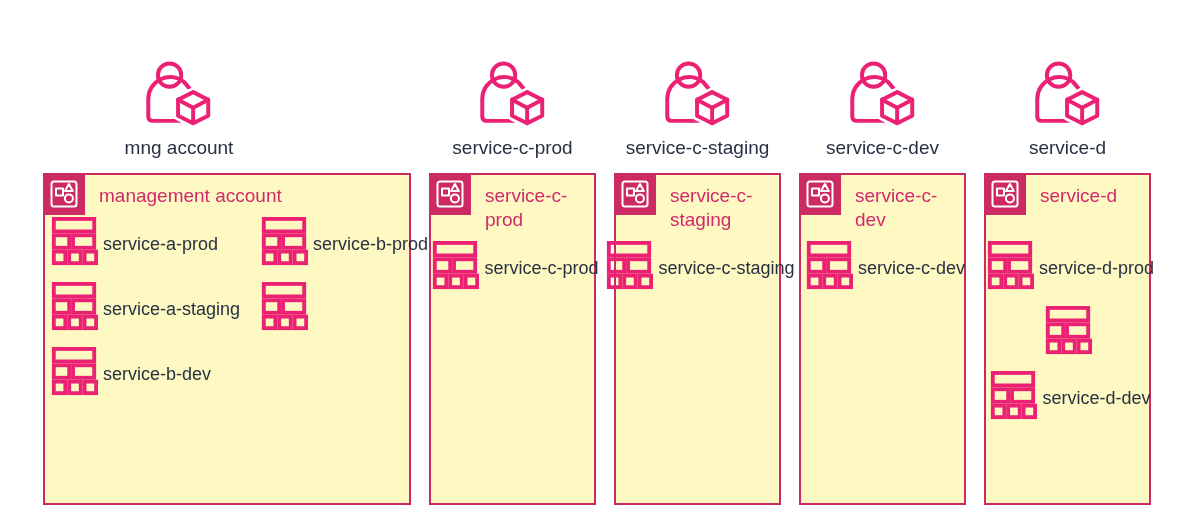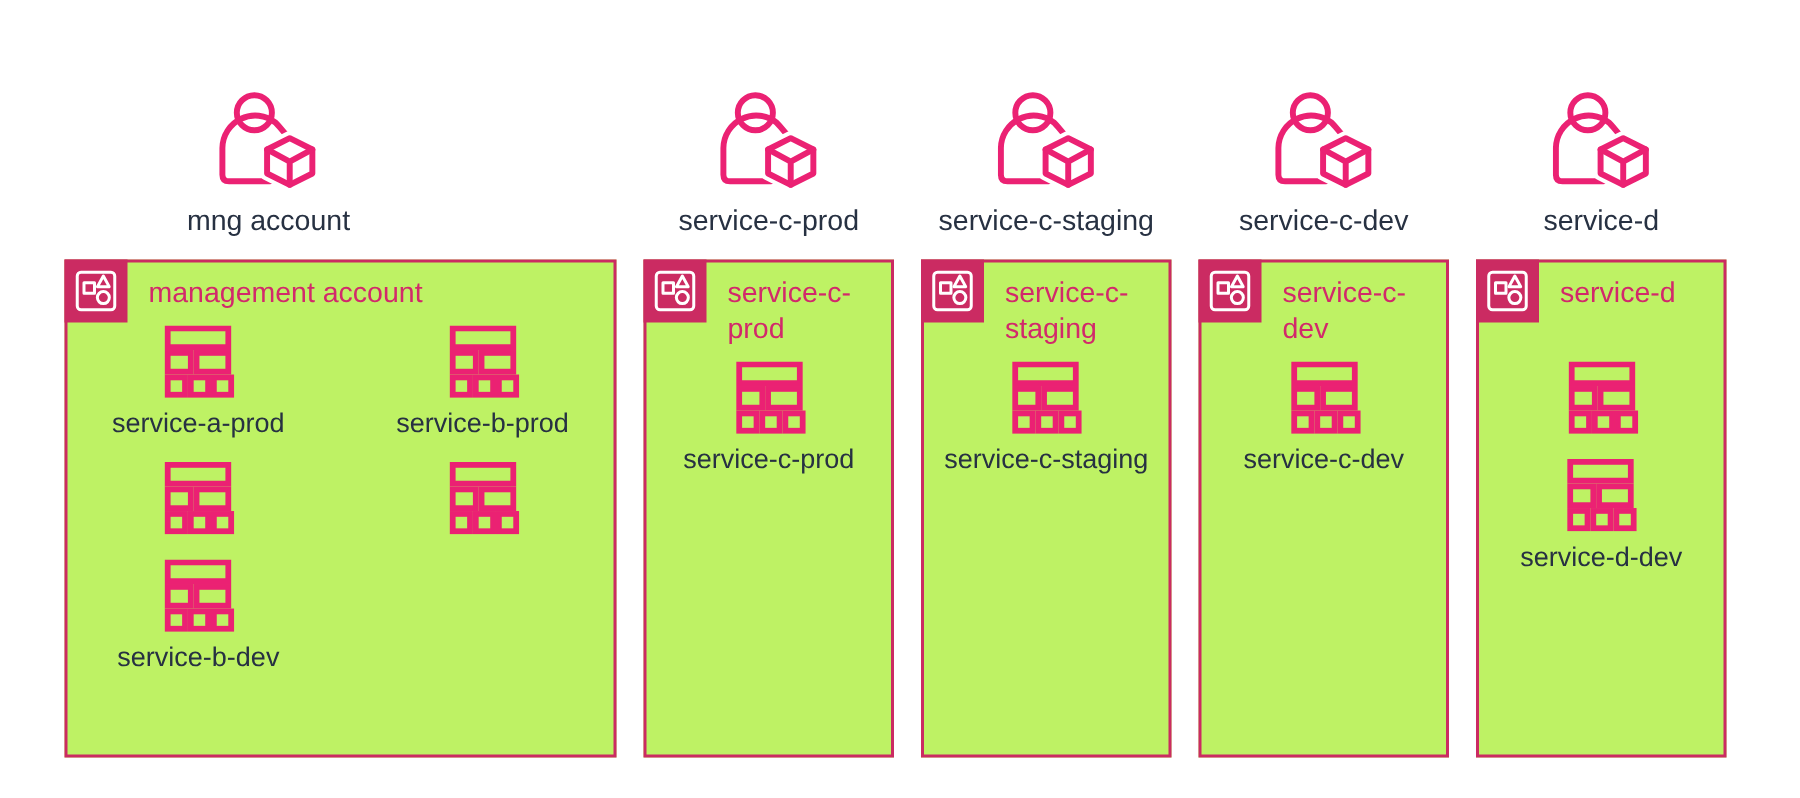--- a/index.html
+++ b/index.html
@@ -35,21 +35,21 @@
     color: var(--label-text, #273142);
     white-space: nowrap;
   }
   
   .column.first .actor, .column.first .actor-label { padding-right: 96px; }
 
   .account-box {
     position: relative;
     height: 332px;
     border: 2px solid var(--container, #CB2B62);
-    background: #bef264;
+    background: #fef9c3;
   }
   .badge {
     position: absolute; top: -2px; left: -2px;
     width: 42px; height: 42px;
     background: var(--container, #CB2B62);
   }
   .badge svg { width: 42px; height: 42px; display: block; }
   .badge rect, .badge path, .badge circle {
     fill: none; stroke: #ffffff; stroke-width: 2; stroke-linejoin: round;
   }
@@ -63,21 +63,21 @@
   .account-box.wide .box-header { min-height: 33px; }
 
   .stacks {
     display: flex; flex-direction: column; align-items: center;
     gap: 15px; margin-top: 6px;
   }
   .stacks.grid {
     display: grid; grid-template-columns: 1fr 1fr;
     row-gap: 15px; margin-top: 9px; padding-bottom: 8px;
   }
-  .stack { display: flex; flex-direction: column; align-items: center; }
+  .stack { display: flex; flex-direction: row; align-items: center; }
   .stack-icon { width: 58px; height: 50px; display: block; }
   .stack-icon rect { fill: none; stroke: var(--accent, #EB2173); stroke-width: 4; }
   .stack-label {
     margin-top: 5px;
     font-size: 18px;
     color: var(--label-text, #273142);
     white-space: nowrap;
     text-align: center;
   }
   .user-icon .stroke {
@@ -140,20 +140,21 @@
 
   <div class="stack">
     <svg class="stack-icon" viewBox="0 0 60 52" aria-hidden="true">
       <rect x="9" y="2" width="42" height="13"></rect>
       <rect x="9" y="19" width="16" height="13"></rect>
       <rect x="29" y="19" width="22" height="13"></rect>
       <rect x="9" y="36" width="12" height="12"></rect>
       <rect x="25" y="36" width="12" height="12"></rect>
       <rect x="41" y="36" width="12" height="12"></rect>
     </svg>
+    <div class="stack-label">service-a-staging</div>
   </div>
 
   <div class="stack">
     <svg class="stack-icon" viewBox="0 0 60 52" aria-hidden="true">
       <rect x="9" y="2" width="42" height="13"></rect>
       <rect x="9" y="19" width="16" height="13"></rect>
       <rect x="29" y="19" width="22" height="13"></rect>
       <rect x="9" y="36" width="12" height="12"></rect>
       <rect x="25" y="36" width="12" height="12"></rect>
       <rect x="41" y="36" width="12" height="12"></rect>
@@ -302,20 +303,31 @@
       <div class="badge">
         <svg viewBox="0 0 42 42" aria-hidden="true">
           <rect x="8.5" y="8.5" width="25" height="25" rx="2.5"></rect>
           <rect x="13" y="15.5" width="7" height="7"></rect>
           <path d="M25.9 11 L29.8 18.1 L22 18.1 Z"></path>
           <circle cx="25.9" cy="25.4" r="4"></circle>
         </svg>
       </div>
       <div class="box-header">service-d</div>
       <div class="stacks">
+  <div class="stack">
+    <svg class="stack-icon" viewBox="0 0 60 52" aria-hidden="true">
+      <rect x="9" y="2" width="42" height="13"></rect>
+      <rect x="9" y="19" width="16" height="13"></rect>
+      <rect x="29" y="19" width="22" height="13"></rect>
+      <rect x="9" y="36" width="12" height="12"></rect>
+      <rect x="25" y="36" width="12" height="12"></rect>
+      <rect x="41" y="36" width="12" height="12"></rect>
+    </svg>
+    <div class="stack-label">service-d-prod</div>
+  </div>
 
   <div class="stack">
     <svg class="stack-icon" viewBox="0 0 60 52" aria-hidden="true">
       <rect x="9" y="2" width="42" height="13"></rect>
       <rect x="9" y="19" width="16" height="13"></rect>
       <rect x="29" y="19" width="22" height="13"></rect>
       <rect x="9" y="36" width="12" height="12"></rect>
       <rect x="25" y="36" width="12" height="12"></rect>
       <rect x="41" y="36" width="12" height="12"></rect>
     </svg>

